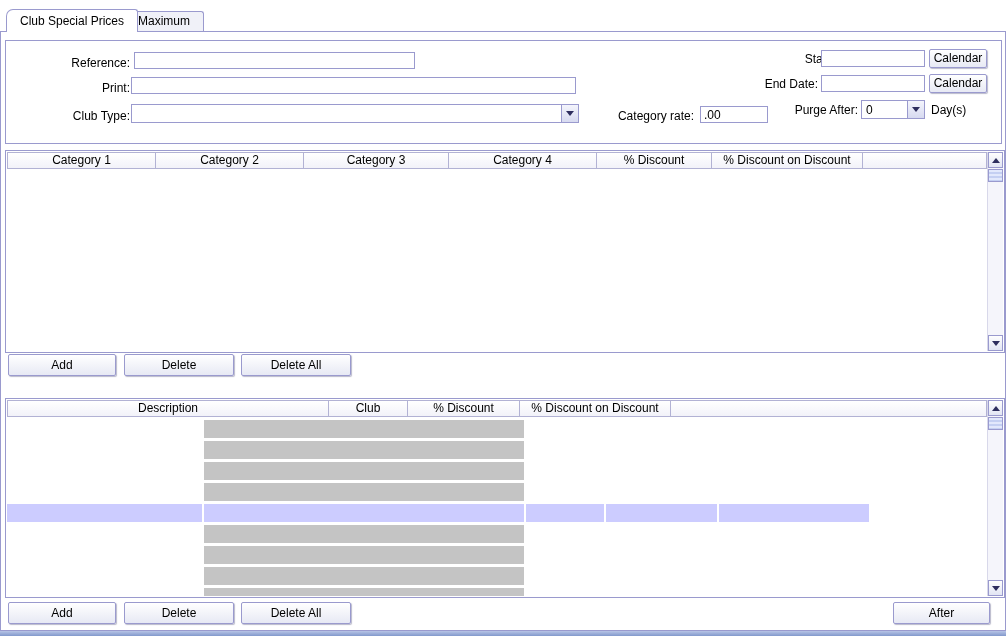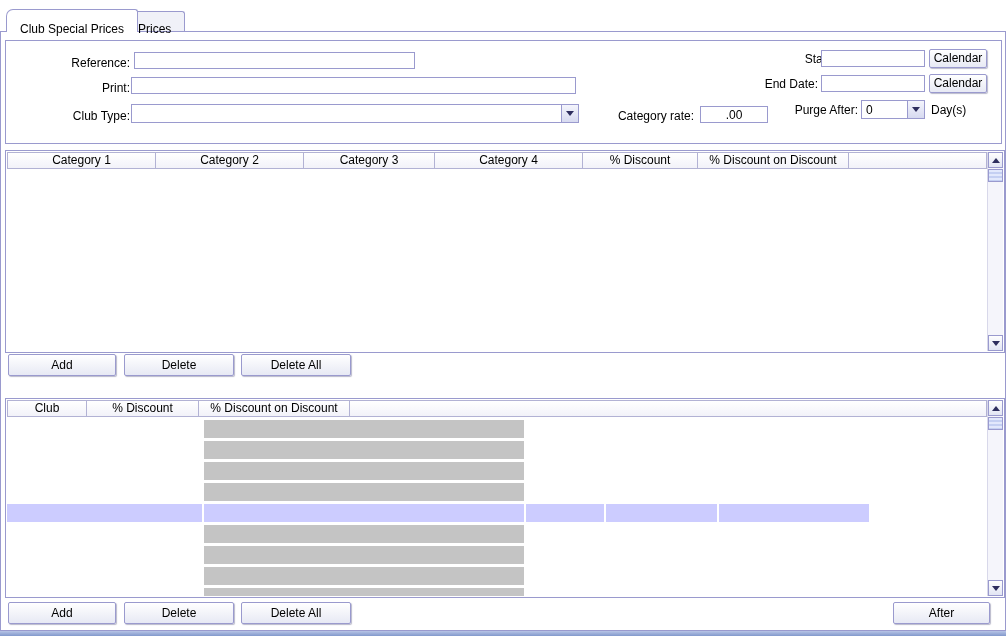--- a/index.html
+++ b/index.html
@@ -7,36 +7,36 @@
   body{position:relative;width:1008px;height:638px;overflow:hidden;background:#fff;color:#000;
        font-family:"Liberation Sans","DejaVu Sans",sans-serif;font-size:12px;}
 
   
   .frame{position:absolute;left:0;top:31px;width:1006px;height:600px;border:1px solid #9a9ace;background:#fff;}
   .bottom-strip{position:absolute;left:0;top:631px;width:1006px;height:5px;
                 background:linear-gradient(#b7c4e6,#8299cc);}
 
   
   .tab{position:absolute;border:1px solid #9a9ace;border-bottom:none;border-radius:7px 3px 0 0;
-       padding:8px 13px;white-space:nowrap;cursor:default;}
+       padding:0 13px;white-space:nowrap;cursor:default;}
   .tab.active{left:6px;top:9px;height:23px;line-height:22px;background:#fff;z-index:3;}
   .tab.inactive{left:124px;top:11px;height:20px;line-height:19px;background:#f0f1f8;z-index:1;}
 
   
   .panel{position:absolute;border:1px solid #9a9ace;background:#fff;}
   #form-panel{left:5px;top:40px;width:997px;height:104px;}
   #cat-panel{left:5px;top:150px;width:1000px;height:203px;}
   #prod-panel{left:5px;top:398px;width:1000px;height:200px;}
 
   
   .lbl{position:absolute;white-space:nowrap;line-height:14px;}
   .lbl.r{text-align:right;}
   .tf{position:absolute;border:1px solid #9a9ace;background:#fff;height:17px;margin:0;padding:0 3px;
       font-family:inherit;font-size:12px;color:#000;}
-  .tf.num{text-align:center;}
+  .tf.num{text-align:left;}
   .combo{position:absolute;border:1px solid #9a9ace;background:#fff;height:19px;}
   .combo .val{position:absolute;left:4px;top:2px;right:20px;overflow:hidden;white-space:nowrap;}
   .combo .arrow-btn{position:absolute;top:0;right:0;bottom:0;width:17px;
       background:linear-gradient(#f4f5fc,#d7daf0);border-left:1px solid #9a9ace;}
   .tri-down{position:absolute;left:4px;top:6px;width:0;height:0;
       border-left:4px solid transparent;border-right:4px solid transparent;border-top:5px solid #2e2e5e;}
 
   
   .btn{position:absolute;height:22px;padding:0;background:linear-gradient(#ffffff,#e7e9f4);
        border:1px solid #9a9ace;border-radius:2px;box-shadow:1px 1px 1px rgba(100,100,140,.45);
@@ -74,21 +74,21 @@
   .rows{position:absolute;left:0;top:0;right:0;bottom:0;padding-top:3px;}
   .prow{position:relative;height:18px;margin-bottom:3px;}
   .seg{position:absolute;top:0;height:18px;}
 </style>
 </head>
 <body>
 
 <div>
 
   <div class="tab active">Club Special Prices</div>
-  <div class="tab inactive">Prices</div>
+  <div class="tab inactive">Maximum</div>
 
   <div class="frame"></div>
   <div class="bottom-strip"></div>
 
   <div class="panel" id="form-panel">
 
     <div class="lbl r" style="left:28px;top:15px;width:96px">Reference:</div>
     <input class="tf" style="left: 128px; top: 11px; width: 281px;" value="">
 
     <div class="lbl r" style="left:784px;top:11px;width:72px">Start Date:</div>
@@ -120,21 +120,21 @@
           <div class="tri-down"></div>
         </div>
     </div>
     <div class="lbl" style="left:925px;top:62px">Day(s)</div>
   </div>
 
   <div class="panel" id="cat-panel">
     <div class="thead">
       <div class="th" style="width:149px">Category 1</div>
       <div class="th" style="width:149px">Category 2</div>
-      <div class="th" style="width:132px">Category 3</div>
+      <div class="th" style="width:146px">Category 3</div>
       <div class="th" style="width:149px">Category 4</div>
       <div class="th" style="width:116px">% Discount</div>
       <div class="th" style="width:152px">% Discount on Discount</div>
       <div class="th fill"></div>
     </div>
     <div class="tbody"></div>
     <div class="vscroll">
       <div class="sb-btn up">
           <div class="tri-up"></div>
         </div>
@@ -144,20 +144,21 @@
         </div>
     </div>
   </div>
 
   <button class="btn" id="cat-add">Add</button>
   <button class="btn" id="cat-del">Delete</button>
   <button class="btn" id="cat-delall">Delete All</button>
 
   <div class="panel" id="prod-panel">
     <div class="thead">
+      <div class="th" style="width:322px">Description</div>
       <div class="th" style="width:80px">Club</div>
       <div class="th" style="width:113px">% Discount</div>
       <div class="th" style="width:152px">% Discount on Discount</div>
       <div class="th fill"></div>
     </div>
     <div class="tbody">
       <div class="rows">
           <div class="prow">
             <div class="seg" style="left: 197px; width: 320px; background: rgb(196, 196, 196);"></div>
           </div>

